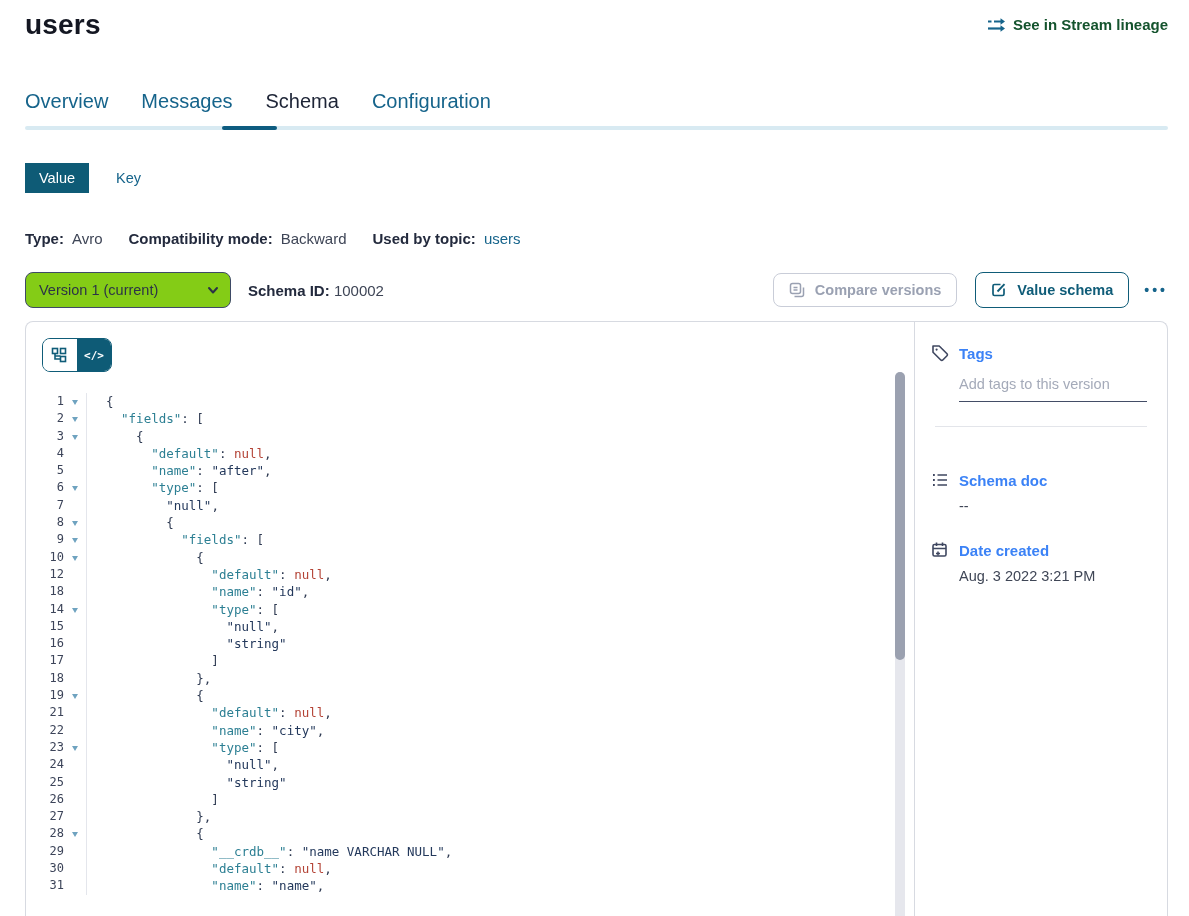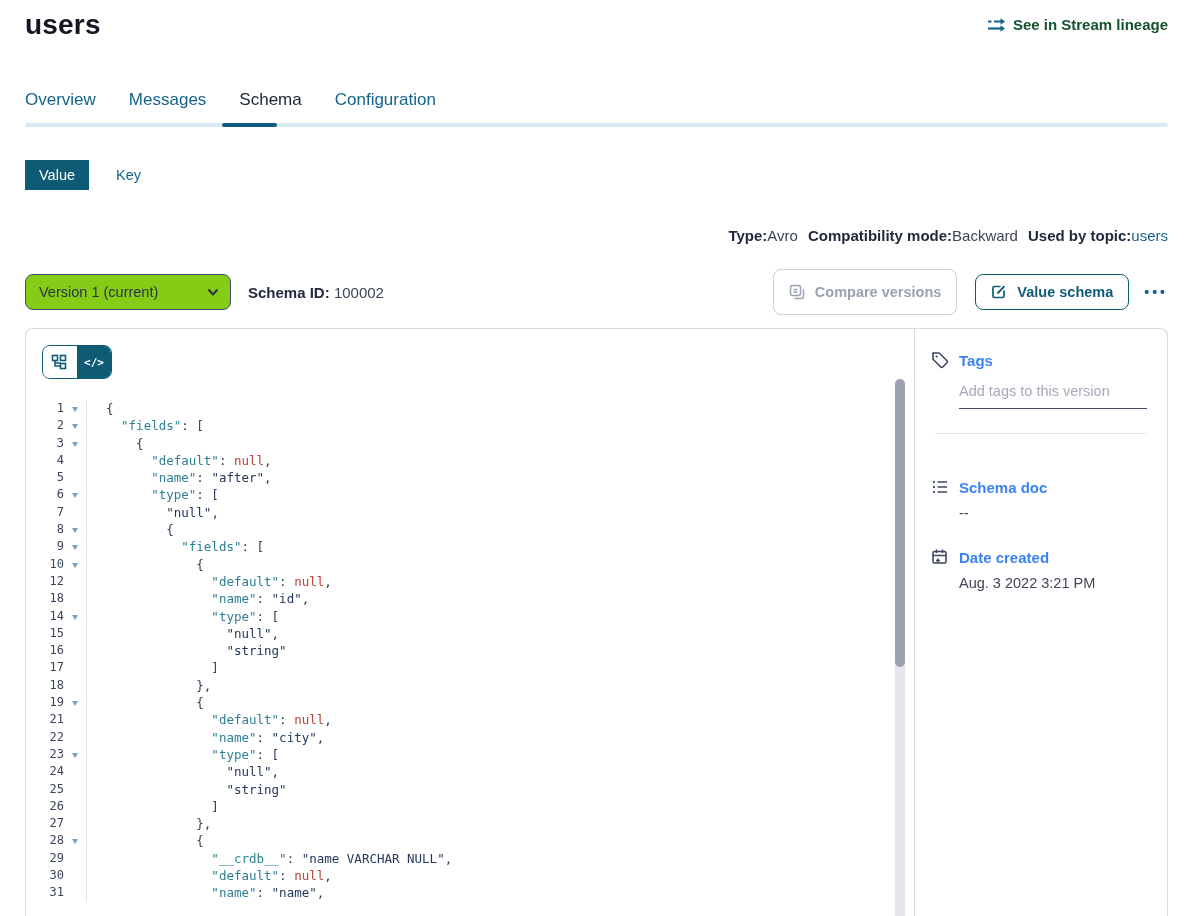--- a/index.html
+++ b/index.html
@@ -9,50 +9,50 @@
   .page { position:relative; width:1189px; height:916px; padding:0 21px 0 25px; }
 
   
   .page-title { padding-top:9px; font-size:28px; font-weight:bold; letter-spacing:.2px; color:#141722; }
   .lineage-link { position:absolute; top:16px; right:21px; display:flex; align-items:center; gap:7px;
     color:#14532d; font-size:15px; font-weight:bold; cursor:pointer; }
 
   
   .tabbar { position:relative; margin-top:49px; }
   .tabs { display:flex; gap:33px; }
-  .tab { font-size:17px; color:#16648b; padding-bottom:13px; cursor:pointer; }
+  .tab { font-size:20px; color:#16648b; padding-bottom:13px; cursor:pointer; }
   .tab.active { color:#1d2436; }
   .tab-track { height:4px; background:#d8eaf2; border-radius:2px; }
   .tab-active-seg { position:absolute; bottom:0; height:4px; background:#0e5c80; border-radius:2px; }
 
   
   .vk-row { margin-top:33px; display:flex; align-items:center; gap:27px; }
   .vk-value { background:#0e5b76; color:#fff; font-size:14.5px; padding:7px 14px; border:none;
     border-radius:0; cursor:pointer; font-family:inherit; }
   .vk-key { color:#16648b; font-size:14.5px; cursor:pointer; }
 
   
-  .meta-row { margin-top:37px; display:flex; align-items:center; gap:0; font-size:15px; color:#3e4556;justify-content:flex-end; }
+  .meta-row { margin-top:37px; display:flex; align-items:center; gap:8px; font-size:15px; color:#3e4556; }
   .meta-row b { color:#232a3d; }
   .meta-gap { width:10px; }
   .meta-link { color:#16648b; cursor:pointer; }
 
   
   .version-row { margin-top:25px; display:flex; align-items:center; }
   .version-select-wrap { position:relative; }
   .version-select { appearance:none; -webkit-appearance:none; width:206px; height:36px;
     border:1.5px solid #3e4a66; border-radius:8px; background:#84cc16; font-family:inherit;
     font-size:14.5px; color:#2c3347; padding:0 30px 0 13px; cursor:pointer; }
   .version-chevron { position:absolute; right:11px; top:11px; pointer-events:none; }
   .schema-id { margin-left:17px; font-size:15px; color:#3e4556; }
   .schema-id b { color:#232a3d; }
   .version-actions { margin-left:auto; display:flex; align-items:center; }
   .btn { display:flex; align-items:center; gap:8px; font-family:inherit; font-size:14.5px;
     font-weight:bold; border-radius:8px; background:#fff; padding:0 15px; height:36px; cursor:pointer; }
-  .btn-compare { border:1px solid #c9cdd8; color:#9aa1b2; height:46px; }
+  .btn-compare { border:1px solid #c9cdd8; color:#9aa1b2; height:34px; }
   .btn-evolve { margin-left:18px; border:1.5px solid #0f5c78; color:#0f5c78; }
   .more-dots { margin-left:15px; color:#16648b; font-size:14px; letter-spacing:3px; font-weight:bold; cursor:pointer; }
 
   
   .main { margin-top:13px; height:614px; border:1px solid #d7dae1; border-bottom:none;
     border-radius:8px 8px 0 0; display:flex; overflow:hidden; }
   .code-panel { position:relative; flex:1 1 auto; padding:16px 0 0 16px; overflow:hidden; }
 
   .view-toggle { display:inline-flex; border:1px solid #0f5c78; border-radius:8px; overflow:hidden; }
   .view-btn { width:34px; height:32px; display:flex; align-items:center; justify-content:center;

